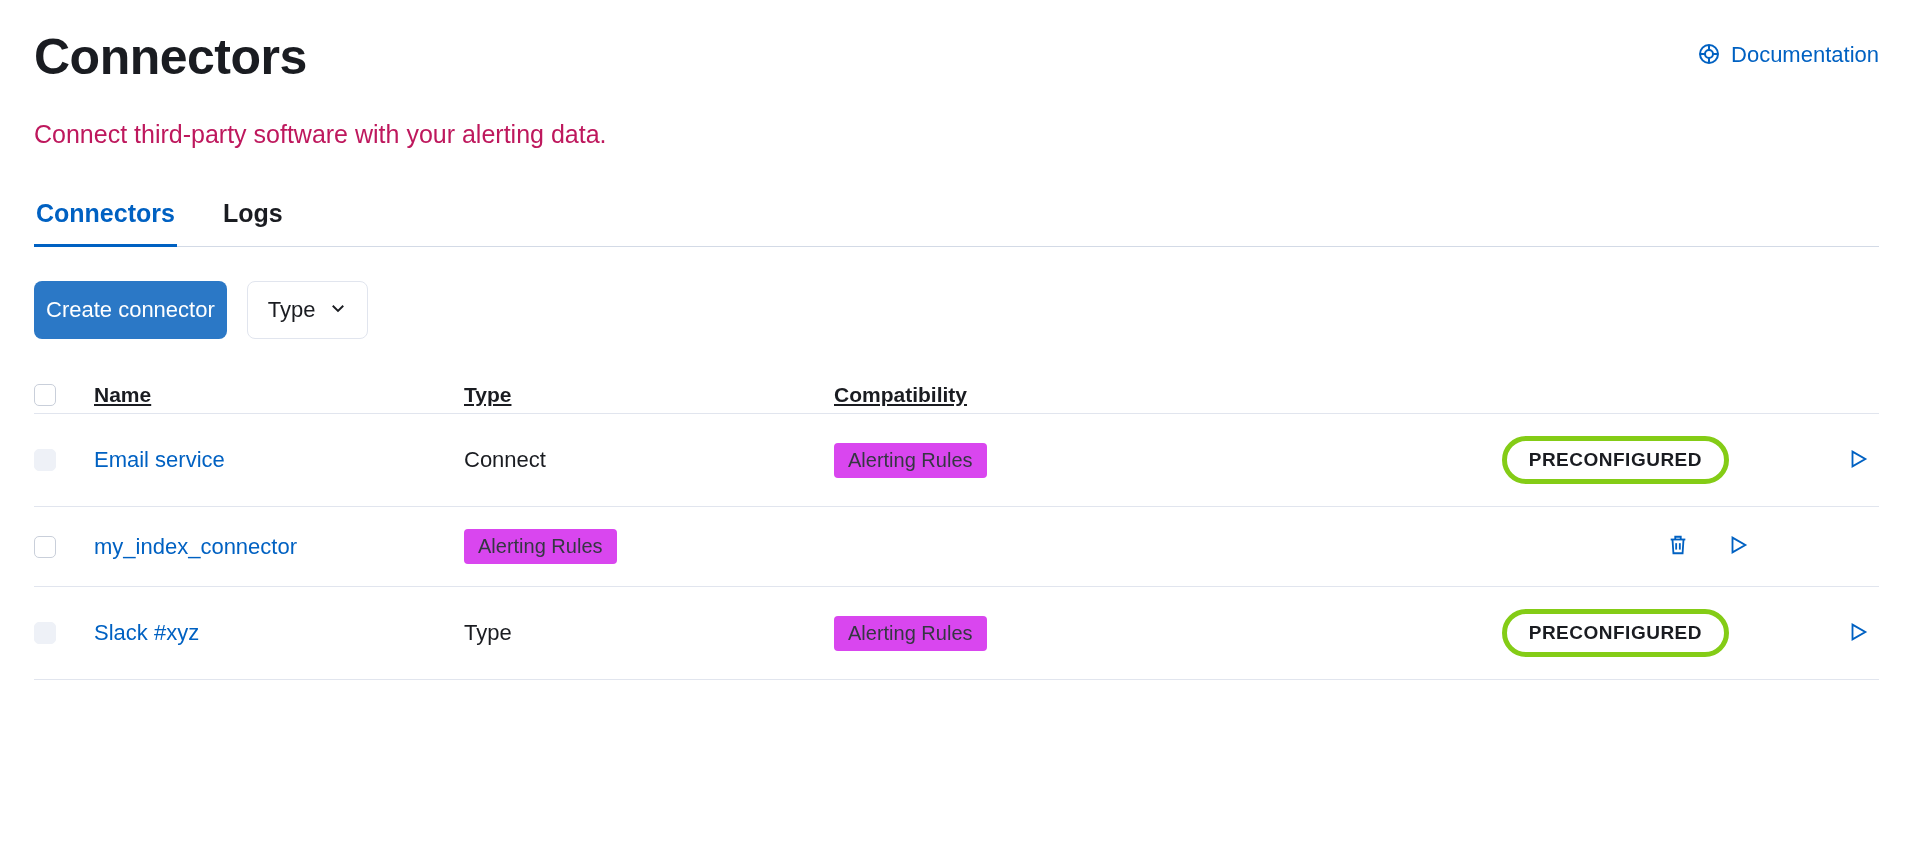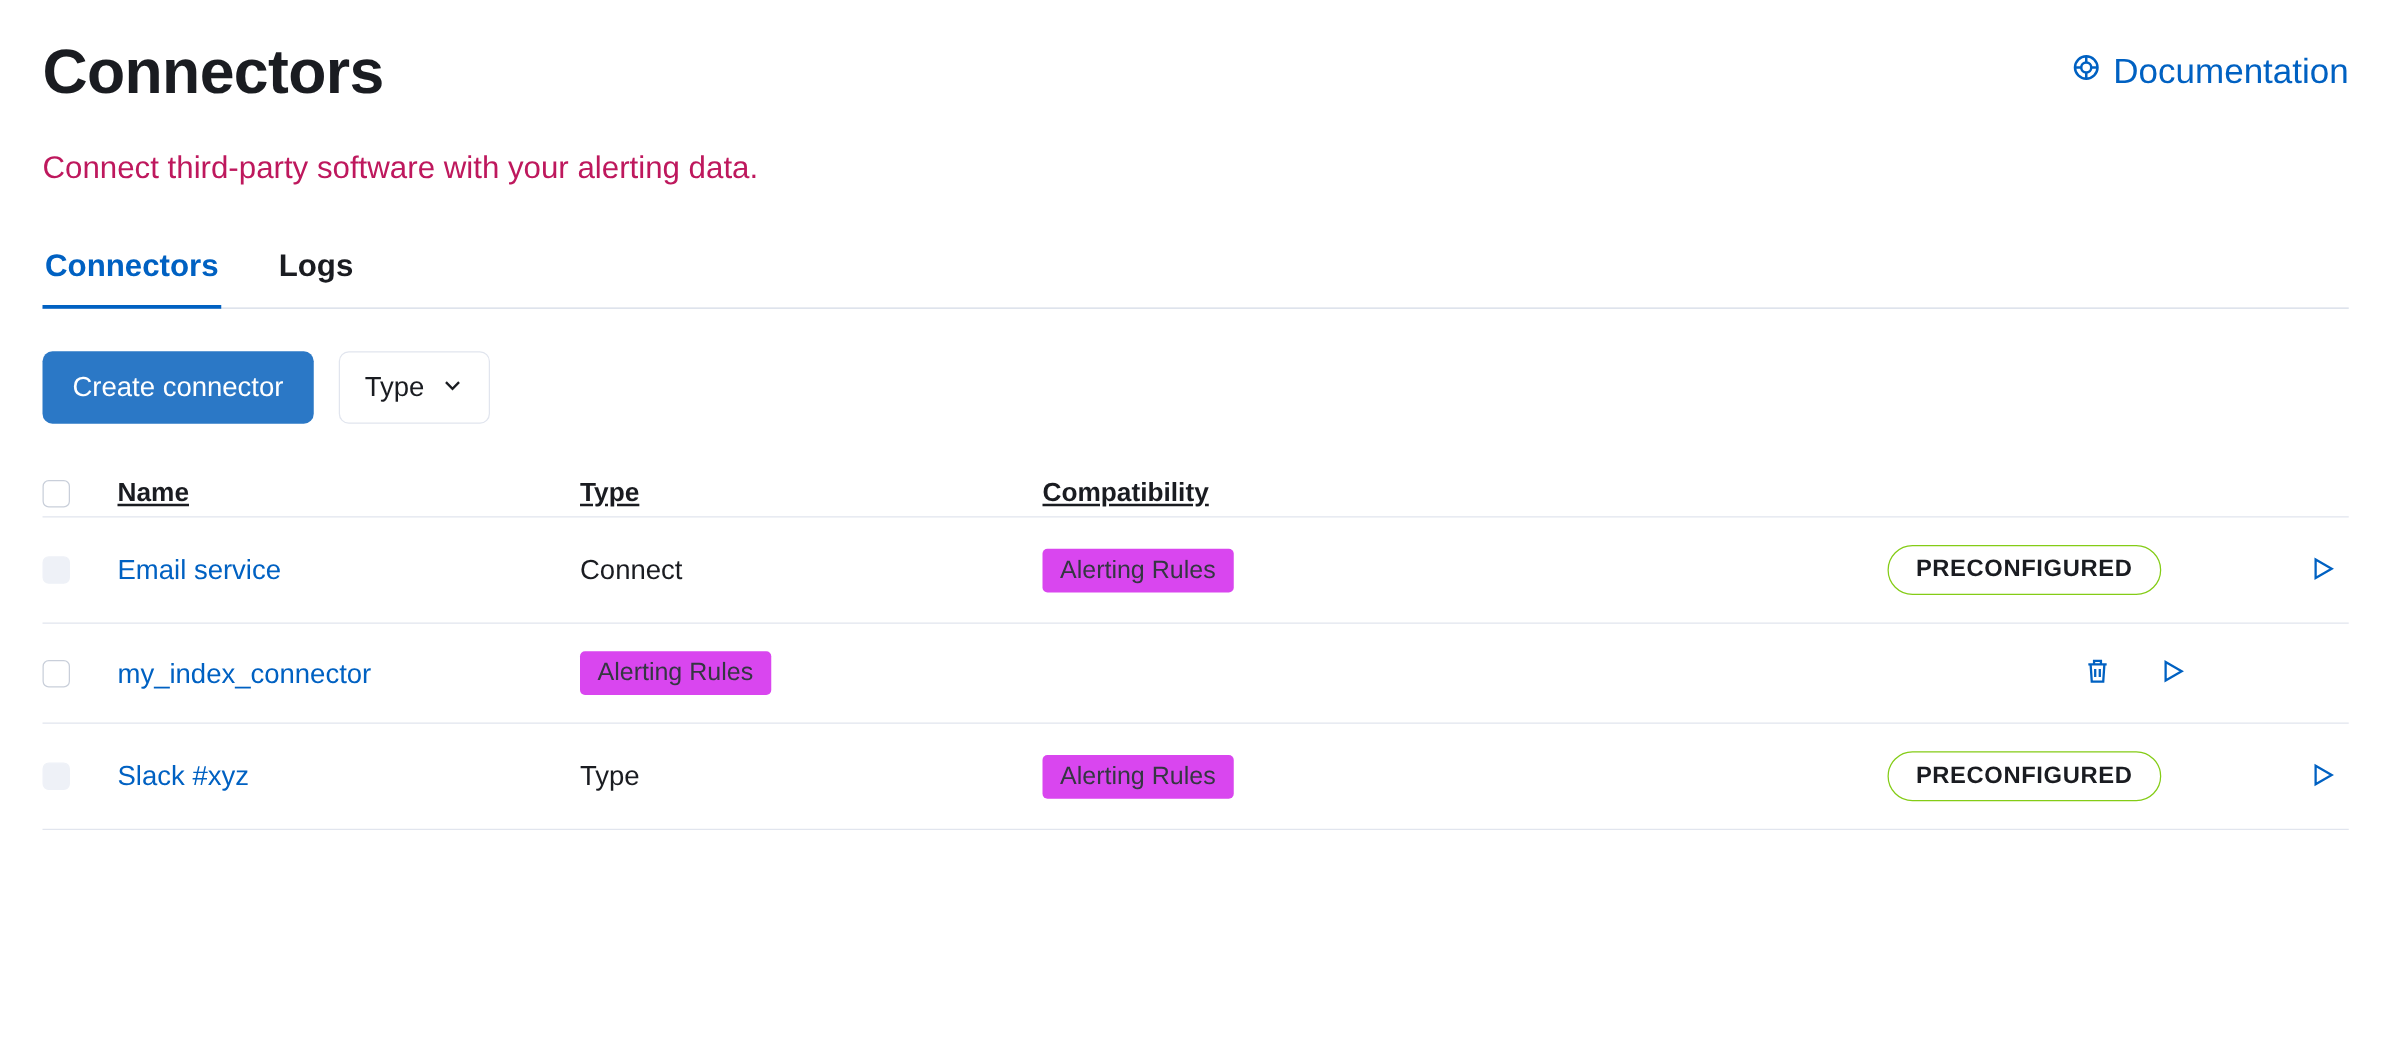--- a/index.html
+++ b/index.html
@@ -18,21 +18,21 @@
     font-size: 50px;
     font-weight: 700;
     letter-spacing: -0.5px;
     color: #1a1c21;
   }
   .doc-link {
     display: inline-flex;
     align-items: flex-start;
     gap: 10px;
     color: #0061c2;
-    font-size: 28px;
+    font-size: 22px;
     font-weight: 500;
     text-decoration: none;
     cursor: pointer;
   }
   .doc-link svg { width: 24px; height: 24px; }
   .subtitle {
     margin-top: 34px;
     font-size: 25px;
     color: #be185d;
   }
@@ -59,21 +59,21 @@
     display: flex;
     gap: 20px;
     margin-top: 34px;
     align-items: stretch;
   }
   .btn-primary {
     background: #2b78c6;
     color: #fff;
     border: none;
     border-radius: 8px;
-    padding: 16px 24px;
+    padding: 16px 12px;
     font-size: 22px;
     font-weight: 500;
     cursor: pointer;
   }
   .search-wrap {
     flex: 1;
     display: flex;
     align-items: center;
     gap: 14px;
     border: 1px solid #e1e5ee;
@@ -153,21 +153,21 @@
   .badge-compat {
     display: inline-block;
     background: #d946ef;
     color: #343741;
     font-size: 20px;
     padding: 6px 14px;
     border-radius: 4px;
   }
   .badge-preconf {
     display: inline-block;
-    border: 1px solid #84cc16;
+    border: 5px solid #84cc16;
     border-radius: 999px;
     padding: 8px 22px;
     font-size: 19px;
     font-weight: 700;
     letter-spacing: 0.5px;
     color: #1a1c21;
   }
   .status-col { text-align: right; padding-right: 30px;}
   .actions {
     display: flex;

